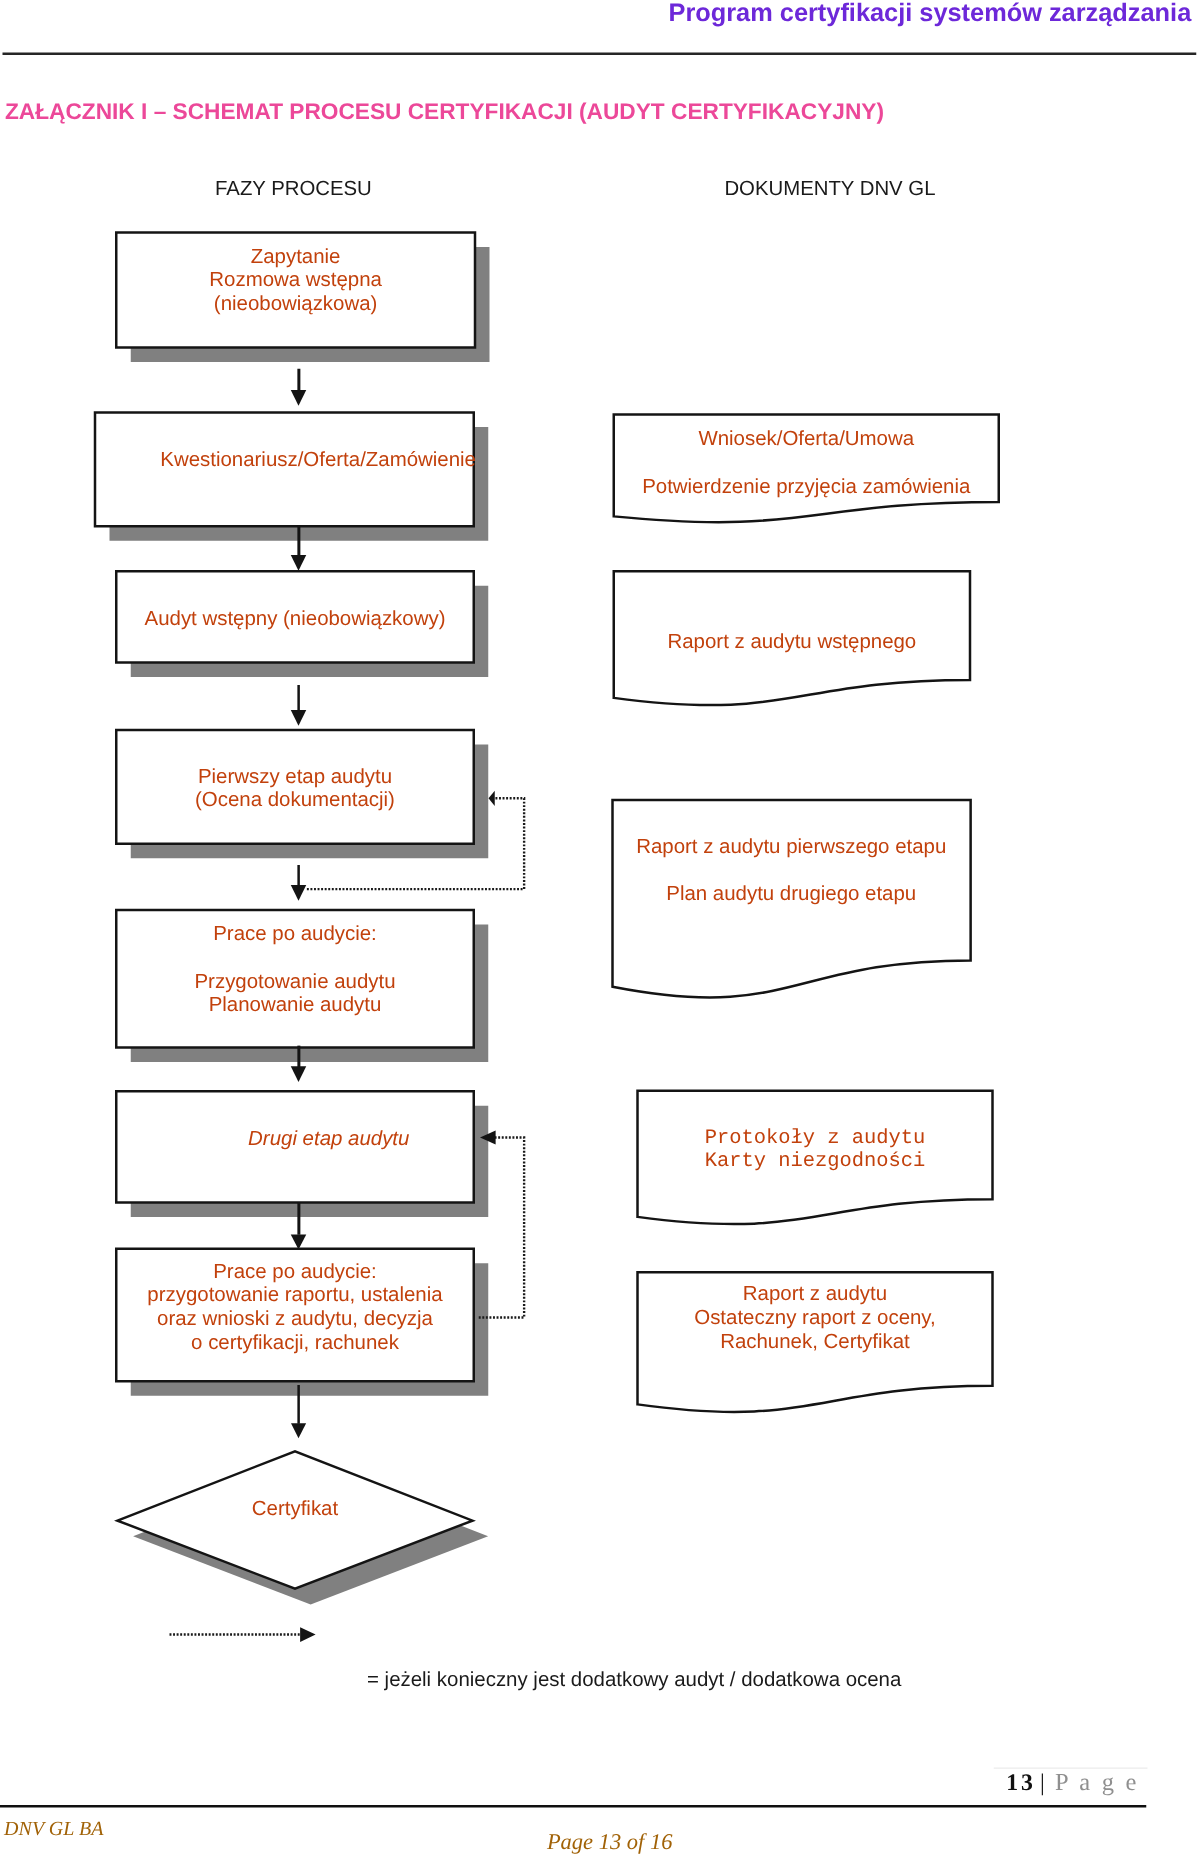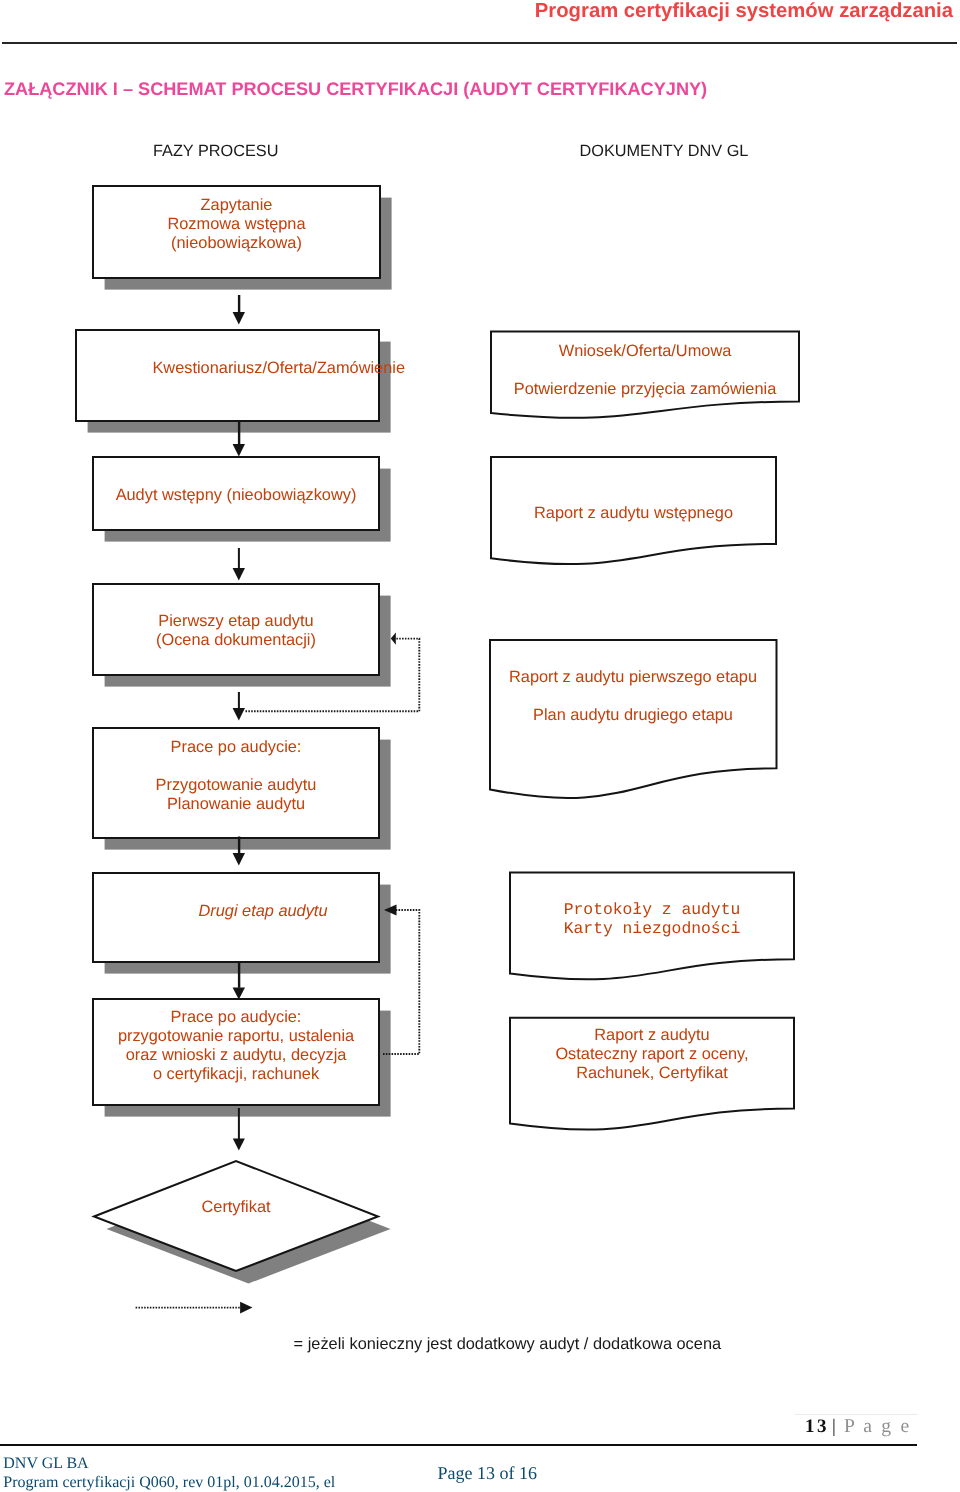--- a/index.html
+++ b/index.html
@@ -1,44 +1,44 @@
 <!DOCTYPE html>
 <html><head>
 <meta charset="utf-8">
 <style>
   html,body{margin:0;padding:0;background:#ffffff;}
   body{width:960px;height:1492px;position:relative;overflow:hidden;
        font-family:"Liberation Sans", sans-serif;color:#1a1a1a;
        -webkit-font-smoothing:antialiased;text-rendering:geometricPrecision;}
 
   #doc-header-title{position:absolute;right:7px;top:-1px;font-size:20.3px;font-weight:bold;
-       line-height:24px;color:#ef4444;white-space:nowrap;}
+       line-height:24px;color:#6d28d9;white-space:nowrap;}
   #header-rule{position:absolute;left:2px;top:41.8px;width:955px;height:2px;background:#262626;}
   #page-title{position:absolute;left:4px;top:78px;font-size:18.15px;font-weight:bold;
        line-height:22px;color:#ec4899;white-space:nowrap;}
   .colhead{position:absolute;font-size:16.3px;line-height:20px;color:#1a1a1a;white-space:nowrap;}
-  #col-head-left{left:153px;top:140.5px;}
+  #col-head-left{left:172px;top:140.5px;}
   #col-head-right{left:553.5px;top:140.5px;padding-left:26px;}
 
   #flow-svg{position:absolute;left:0;top:0;width:960px;height:1400px;}
 
   .node-text{position:absolute;text-align:center;font-size:16.35px;line-height:19px;color:#c2410c;
        white-space:pre;}
 
   .legend-text{position:absolute;font-size:16.35px;line-height:19px;color:#1a1a1a;white-space:nowrap;}
 
   #footer-light-rule{position:absolute;left:795px;top:1413.6px;width:123px;height:1px;background:#ebebeb;}
   #pagenum{position:absolute;left:805px;top:1416px;font-family:"Liberation Serif",serif;
        font-size:19px;line-height:22px;white-space:nowrap;}
   #pagenum .num{font-weight:bold;color:#111;letter-spacing:2.4px;}
   #pagenum .sep{color:#111;letter-spacing:2.6px;padding-left:3.2px;padding-right:5.5px;}
   #pagenum .word{color:#8f8f8f;letter-spacing:2.2px;font-size:19.6px;}
   #footer-rule{position:absolute;left:0px;top:1444px;width:917px;height:2px;background:#0f0f0f;}
   .footer-text{position:absolute;font-family:"Liberation Serif",serif;font-size:16px;
-       line-height:19.3px;color:#0c4a6e;white-space:nowrap;}
+       line-height:19.3px;color:#a16207;white-space:nowrap;font-style:italic;}
   #footer-left{left:3.3px;top:1454.2px;}
   #footer-center{left:437.5px;top:1452px;font-size:18px;margin-top:12px;}
 </style>
 </head>
 <body>
 
 <div id="doc-header-title">Program certyfikacji systemów zarządzania</div>
 <div id="header-rule"></div>
 <div id="page-title">ZAŁĄCZNIK I – SCHEMAT PROCESU CERTYFIKACJI (AUDYT CERTYFIKACYJNY)</div>
 <div class="colhead" id="col-head-left">FAZY PROCESU</div>
@@ -116,21 +116,21 @@
   <g fill="#141414" stroke="none">
     <polygon points="390.8,638.6 395.8,632.6 395.8,644.7"></polygon>
     <polygon points="384,910 396.5,904.4 396.5,915.6"></polygon>
     <polygon points="252.5,1307.6 240.1,1301.7 240.1,1313.5"></polygon>
   </g>
 </svg>
 
 <div class="node-text" style="left:93px;top:195.6px;width:287px;">Zapytanie
 Rozmowa wstępna
 (nieobowiązkowa)</div>
-<div class="node-text" style="left:64px;top:358.6px;width:341px;text-align:right;">Kwestionariusz/Oferta/Zamówienie</div>
+<div class="node-text" style="left:84px;top:358.6px;width:341px;">Kwestionariusz/Oferta/Zamówienie</div>
 <div class="node-text" style="left:93px;top:485.6px;width:286px;">Audyt wstępny (nieobowiązkowy)</div>
 <div class="node-text" style="left:93px;top:612.0px;width:286px;">Pierwszy etap audytu
 (Ocena dokumentacji)</div>
 <div class="node-text" style="left:93px;top:737.6px;width:286px;">Prace po audycie:
 
 Przygotowanie audytu
 Planowanie audytu</div>
 <div class="node-text" style="left:93px;top:901.6px;width:340px;font-style:italic;">Drugi etap audytu</div>
 <div class="node-text" style="left:93px;top:1008.0px;width:286px;">Prace po audycie:
 przygotowanie raportu, ustalenia
@@ -151,15 +151,14 @@
 Ostateczny raport z oceny,
 Rachunek, Certyfikat</div>
 
 <div class="legend-text" style="left:293.6px;top:1301.6px;margin-top:33px;">= jeżeli konieczny jest dodatkowy audyt / dodatkowa ocena</div>
 
 <div id="footer-light-rule"></div>
 <div id="pagenum"><span class="num">13</span><span class="sep">|</span><span class="word">P a g e</span></div>
 <div id="footer-rule"></div>
 <div class="footer-text" id="footer-left">
     <div>DNV GL BA</div>
-    <div>Program certyfikacji Q060, rev 01pl, 01.04.2015, el</div>
   </div>
 <div class="footer-text" id="footer-center">Page 13 of 16</div>
 
 </body></html>

